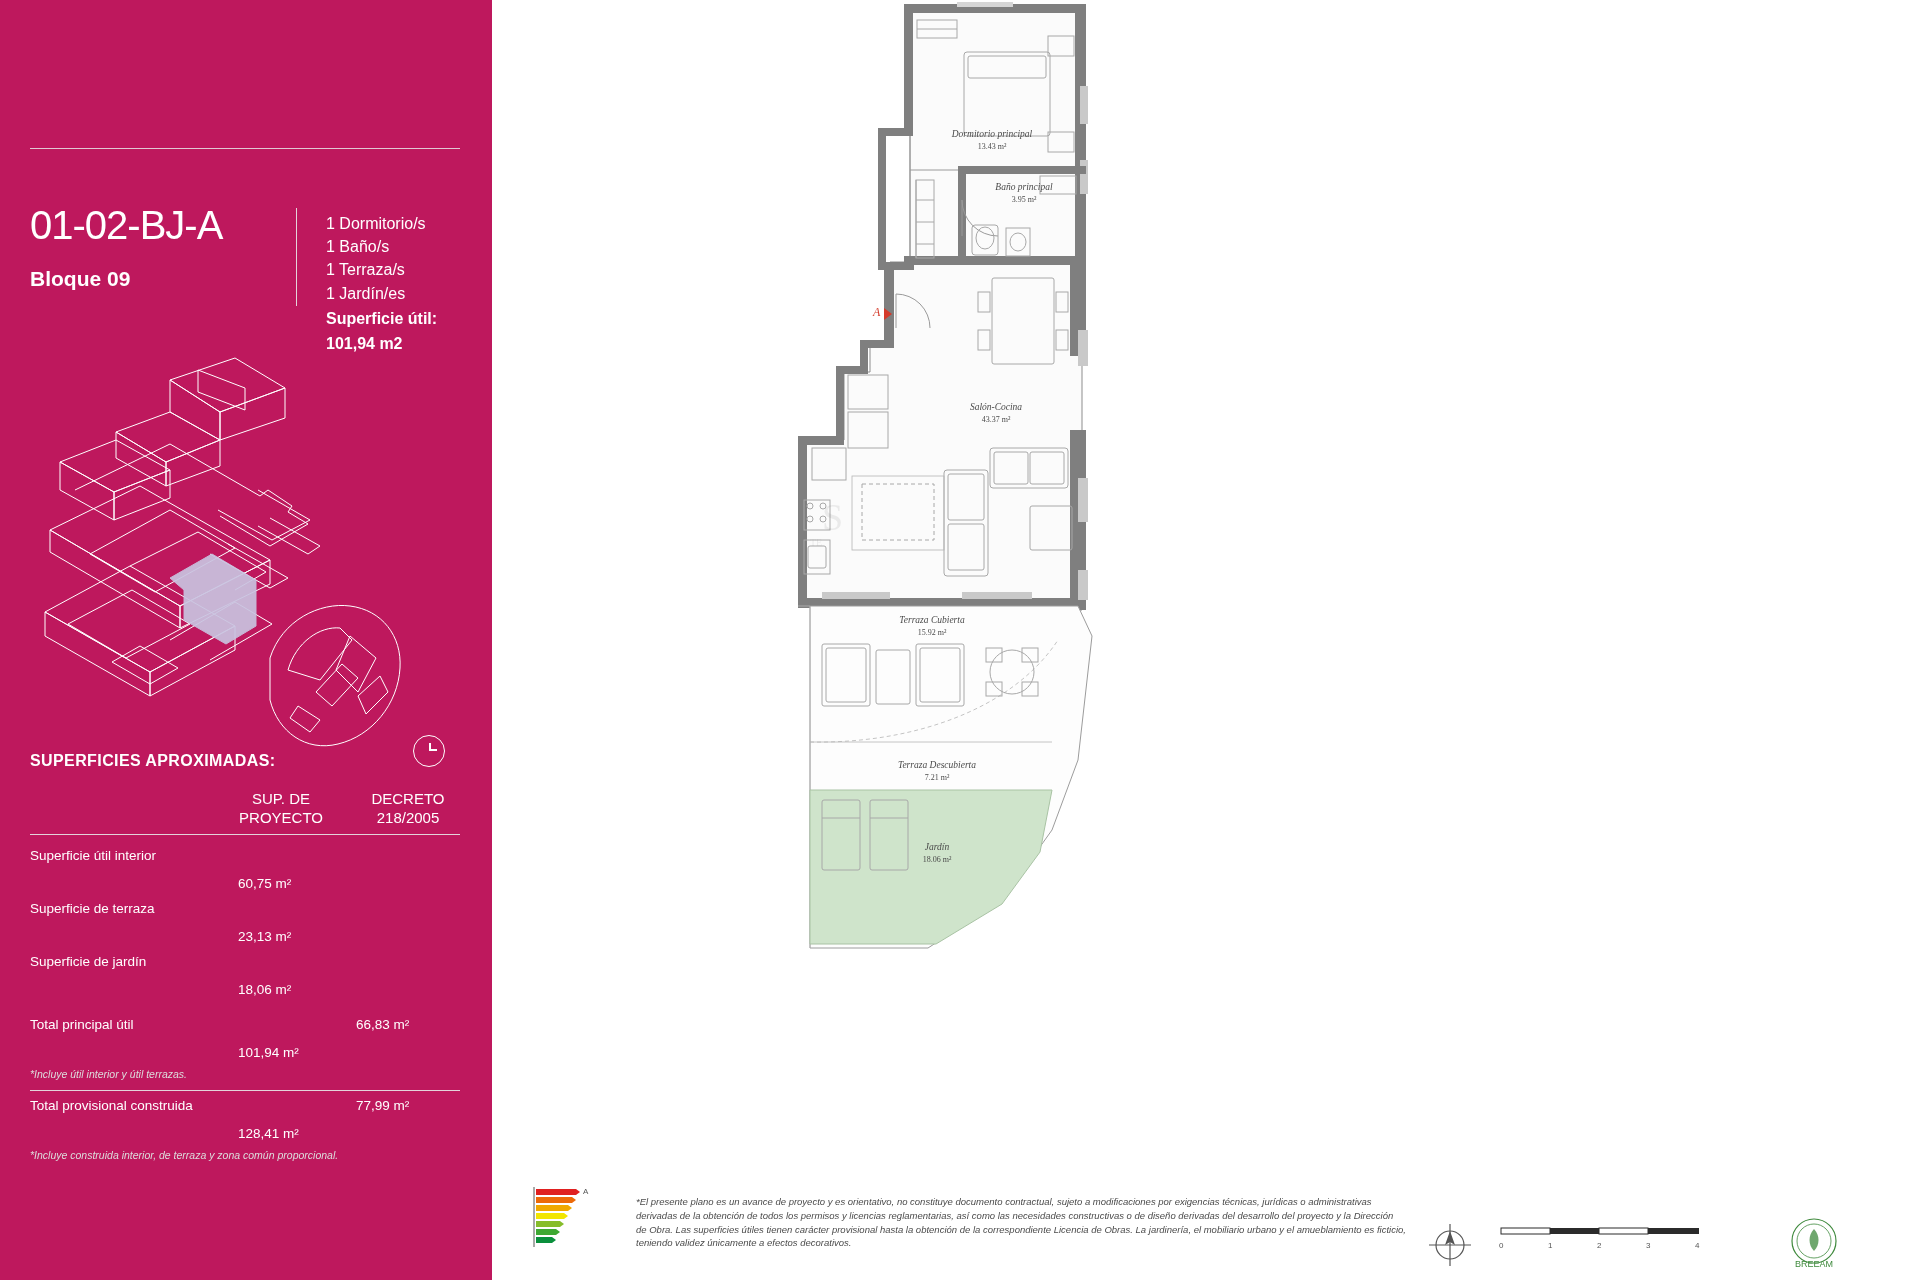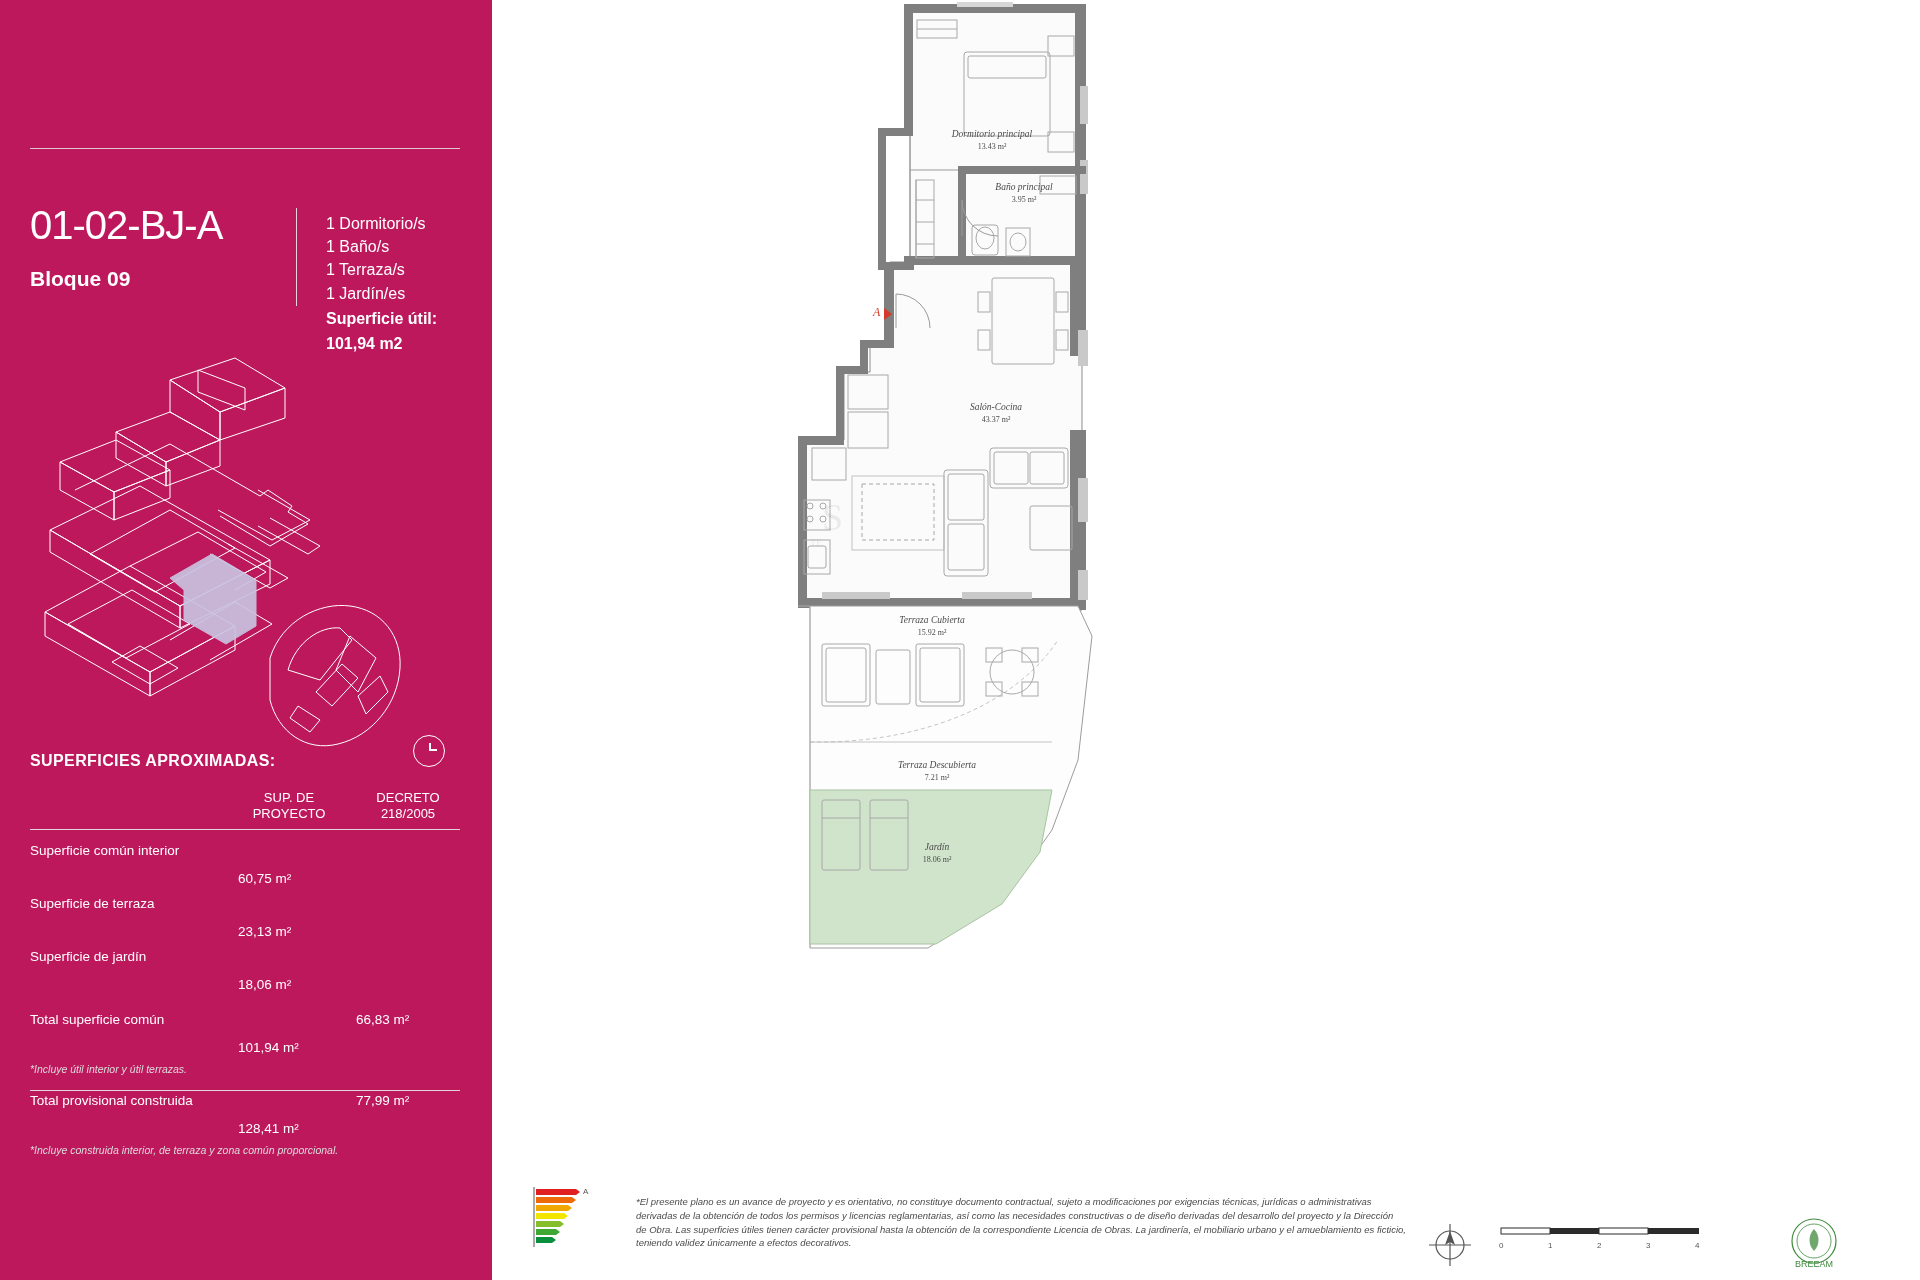--- a/index.html
+++ b/index.html
@@ -17,21 +17,21 @@
   #specs{position:absolute;left:326px;top:212px;font-size:16px;line-height:1.45;}
   #specs .sup{margin-top:2px;font-weight:700;}
 
   
   #iso{position:absolute;left:20px;top:340px;width:450px;height:420px;}
   #iso svg{display:block;}
 
   
   #surf-title{position:absolute;left:30px;top:752px;font-size:16px;font-weight:700;letter-spacing:.4px;text-align:center;}
   #table{position:absolute;left:30px;top:790px;width:430px;font-size:13.5px;}
-  #table .thead{display:flex;justify-content:flex-end;gap:8px;color:#fff;font-size:13px;text-align:center;}
+  #table .thead{display:flex;justify-content:flex-end;gap:16px;color:#fff;font-size:15px;text-align:center;}
   #table .thead .c1{width:118px;line-height:1.25;}
   #table .thead .c2{width:104px;line-height:1.25;}
   #table .rule{height:1px;background:#e8e8e8;margin:6px 0 8px 0;opacity:.9;}
   #table .row{display:flex;align-items:flex-start;padding:5px 0;font-size:13.5px;}
   #table .row .lbl{flex:1;}
   #table .row .v1{width:118px;margin-top:28px;}
   #table .row .v2{width:104px;}
   #table .note{font-size:10.5px;font-style:italic;line-height:1.35;margin-top:2px;color:#ddd;}
   #bottom-rule{position:absolute;left:30px;top:1090px;width:430px;height:1px;background:#e8e8e8;opacity:.9;}
 
@@ -132,39 +132,39 @@
         <div>PROYECTO</div>
       </div>
       <div class="c2">
         <div>DECRETO</div>
         <div>218/2005</div>
       </div>
     </div>
     <div class="rule"></div>
 
     <div class="row">
-      <div class="lbl">Superficie común interior</div>
+      <div class="lbl">Superficie útil interior</div>
       <div class="v1">60,75  m²</div>
       <div class="v2"></div>
     </div>
     <div class="row">
       <div class="lbl">Superficie de terraza</div>
       <div class="v1">23,13  m²</div>
       <div class="v2"></div>
     </div>
     <div class="row">
       <div class="lbl">Superficie de jardín</div>
       <div class="v1">18,06 m²</div>
       <div class="v2"></div>
     </div>
 
     <div style="height:10px"></div>
 
     <div class="row">
-      <div class="lbl">Total superficie común</div>
+      <div class="lbl">Total principal útil</div>
       <div class="v1">101,94 m²</div>
       <div class="v2">66,83  m²</div>
     </div>
     <div class="note">*Incluye útil interior y útil terrazas.</div>
 
     <div style="height:12px"></div>
 
     <div class="row">
       <div class="lbl">Total provisional construida</div>
       <div class="v1">128,41 m²</div>

